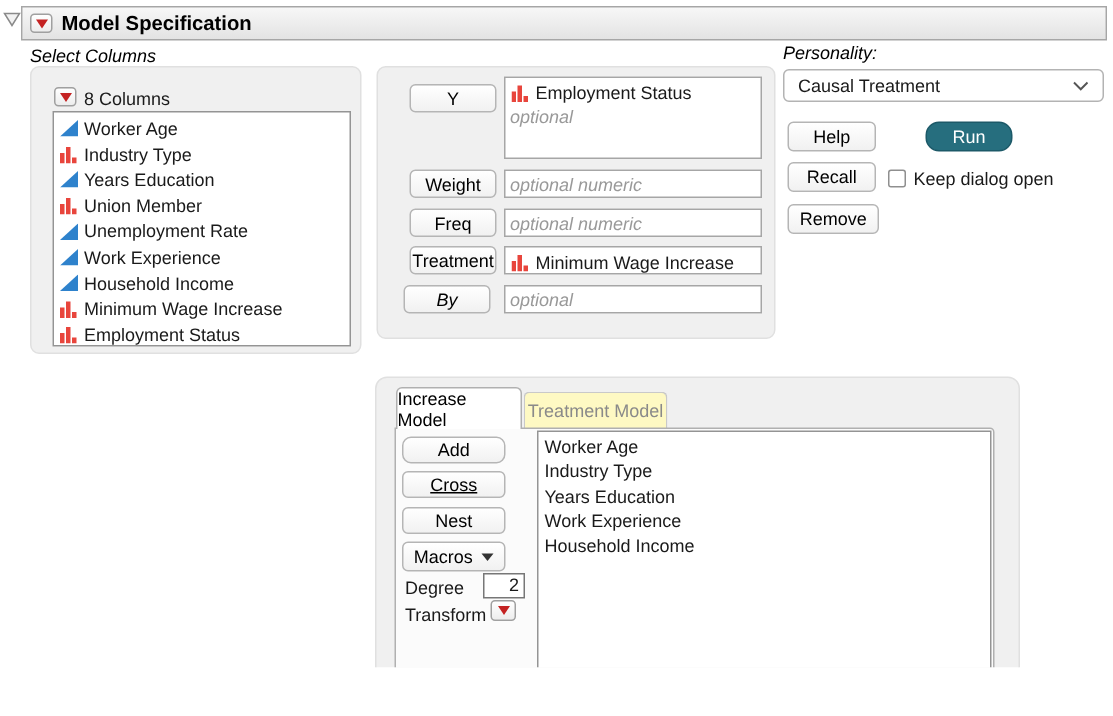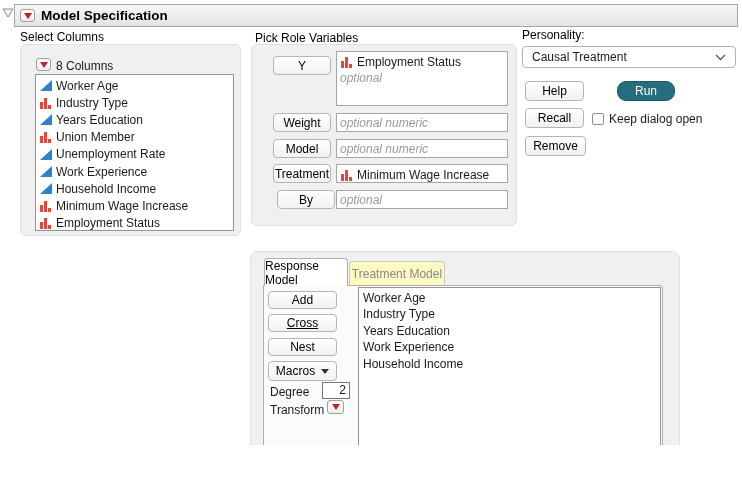--- a/index.html
+++ b/index.html
@@ -1,21 +1,21 @@
 <!DOCTYPE html>
 <html style="--run-button: #266e7e; --nominal-icon: #e8453c; --continuous-icon: #2e82cc; --accent-red: #c42222;"><head>
 <meta charset="utf-8">
 <style>
   html,body{margin:0;padding:0;background:#fff;}
   #app{position:relative;width:742px;height:445px;background:#ffffff;
        font-family:"Liberation Sans",sans-serif;font-size:12px;color:#1a1a1a;overflow:hidden;}
   .abs{position:absolute;box-sizing:border-box;}
 
   
-  .sec-label{font-size:12px;color:#000;}
+  .sec-label{font-size:12px;color:#000;font-style:italic;}
 
   
   .header-bar{left:14px;top:4px;width:724px;height:23px;
     background:linear-gradient(#f7f7f7,#e3e3e3);border:1px solid #a6a6a6;
     display:flex;align-items:center;padding-left:5px;}
   .header-title{font-weight:bold;font-size:13.5px;margin-left:6px;color:#000;}
 
   
   .hotspot{width:15px;height:13px;background:linear-gradient(#ffffff,#ededed);
     border:1px solid #a0a0a0;border-radius:3px;display:inline-flex;
@@ -175,21 +175,20 @@
               <rect x="0" y="5" width="3" height="7"></rect>
               <rect x="4" y="1" width="3" height="11"></rect>
               <rect x="8" y="8" width="3" height="4"></rect>
             </g>
           </svg>
         </span>
         <span>Employment Status</span>
       </div>
     </div>
 
-  <div class="abs sec-label" style="left:255px;top:31px;">Pick Role Variables</div>
   <div class="abs panel" style="left:251px;top:44px;width:266px;height:182px;"></div>
 
   <div class="abs btn role-btn" style="left:273px;top:56px;">Y</div>
   <div class="abs role-box" style="left:336px;top:51px;width:172px;height:55px;">
     <div class="role-entry">
       <span class="icon">
         <svg width="12" height="12">
             <g style="fill:var(--nominal-icon,#e8453c)">
               <rect x="0" y="5" width="3" height="7"></rect>
               <rect x="4" y="1" width="3" height="11"></rect>
@@ -200,42 +199,42 @@
       <span>Employment Status</span>
     </div>
     <div class="placeholder">optional</div>
   </div>
 
   <div class="abs btn role-btn" style="left:273px;top:113px;">Weight</div>
   <div class="abs role-box" style="left:336px;top:113px;width:172px;height:19px;">
     <div class="placeholder">optional numeric</div>
   </div>
 
-  <div class="abs btn role-btn" style="left:273px;top:139px;">Model</div>
+  <div class="abs btn role-btn" style="left:273px;top:139px;">Freq</div>
   <div class="abs role-box" style="left:336px;top:139px;width:172px;height:19px;">
     <div class="placeholder">optional numeric</div>
   </div>
 
   <div class="abs btn role-btn" style="left:273px;top:164px;">Treatment</div>
   <div class="abs role-box" style="left:336px;top:164px;width:172px;height:19px;">
     <div class="role-entry">
       <span class="icon">
         <svg width="12" height="12">
             <g style="fill:var(--nominal-icon,#e8453c)">
               <rect x="0" y="5" width="3" height="7"></rect>
               <rect x="4" y="1" width="3" height="11"></rect>
               <rect x="8" y="8" width="3" height="4"></rect>
             </g>
           </svg>
       </span>
       <span>Minimum Wage Increase</span>
     </div>
   </div>
 
-  <div class="abs btn role-btn" style="left:277px;top:190px;">By</div>
+  <div class="abs btn role-btn" style="left:269px;top:190px;font-style:italic;">By</div>
   <div class="abs role-box" style="left:336px;top:190px;width:172px;height:19px;">
     <div class="placeholder">optional</div>
   </div>
 
   <div class="abs sec-label" style="left:522px;top:28px;">Personality:</div>
   <div class="abs p-select">
     <span>Causal Treatment</span>
     <span class="chev">
       <svg width="11" height="7">
           <path d="M1,1 L5.5,5.5 L10,1" stroke="#555" stroke-width="1.3" fill="none"></path>
@@ -244,25 +243,25 @@
   </div>
   <div class="abs btn" style="left:525px;top:81px;width:59px;height:20px;">Help</div>
   <div class="abs btn btn-run" style="left:617px;top:81px;width:58px;height:20px;">Run</div>
   <div class="abs btn" style="left:525px;top:108px;width:59px;height:20px;">Recall</div>
   <span class="abs checkbox" style="left:592px;top:113px;"></span>
   <div class="abs" style="left:609px;top:112px;">Keep dialog open</div>
   <div class="abs btn" style="left:525px;top:136px;width:61px;height:20px;">Remove</div>
 
   <div class="abs panel me-panel"></div>
 
-  <div class="abs tab tab-active">Response Model</div>
+  <div class="abs tab tab-active">Increase Model</div>
   <div class="abs tab tab-inactive">Treatment Model</div>
   <div class="abs tab-pane"></div>
 
-  <div class="abs btn fx-btn" style="left:268px;top:291px;">Add</div>
+  <div class="abs btn fx-btn" style="left:268px;top:291px;border-radius:6px;">Add</div>
   <div class="abs btn fx-btn" style="left:268px;top:314px;text-decoration:underline;">Cross</div>
   <div class="abs btn fx-btn" style="left:268px;top:338px;">Nest</div>
   <div class="abs btn" style="left:268px;top:361px;width:69px;height:20px;z-index:4;">
     <span>Macros</span>
     <span class="macros-tri"></span>
   </div>
 
   <div class="abs" style="left:270px;top:385px;z-index:4;">Degree</div>
   <div class="abs degree-input" style="left:322px;top:382px;">2</div>
   <div class="abs" style="left:270px;top:403px;z-index:4;">Transform</div>

